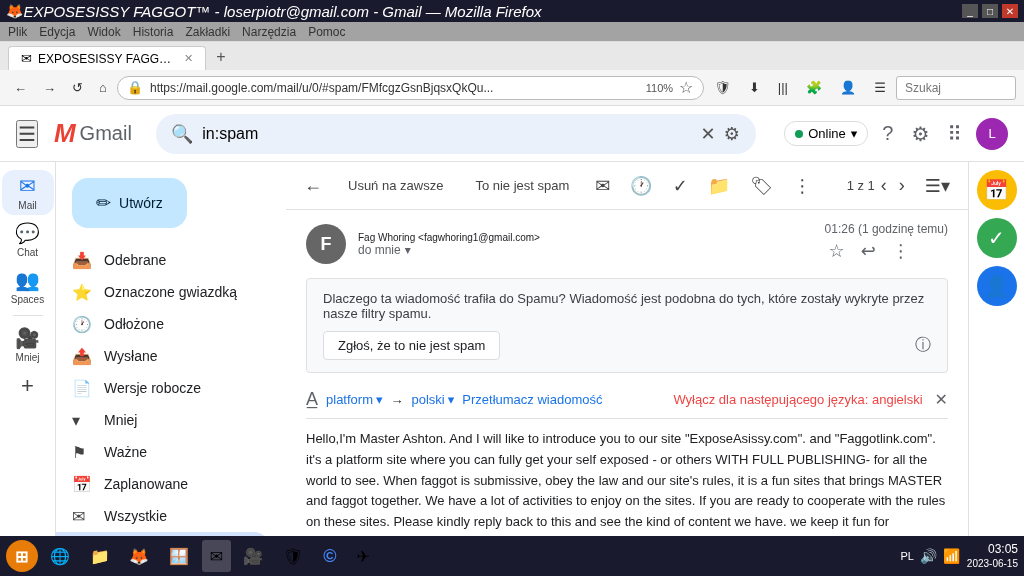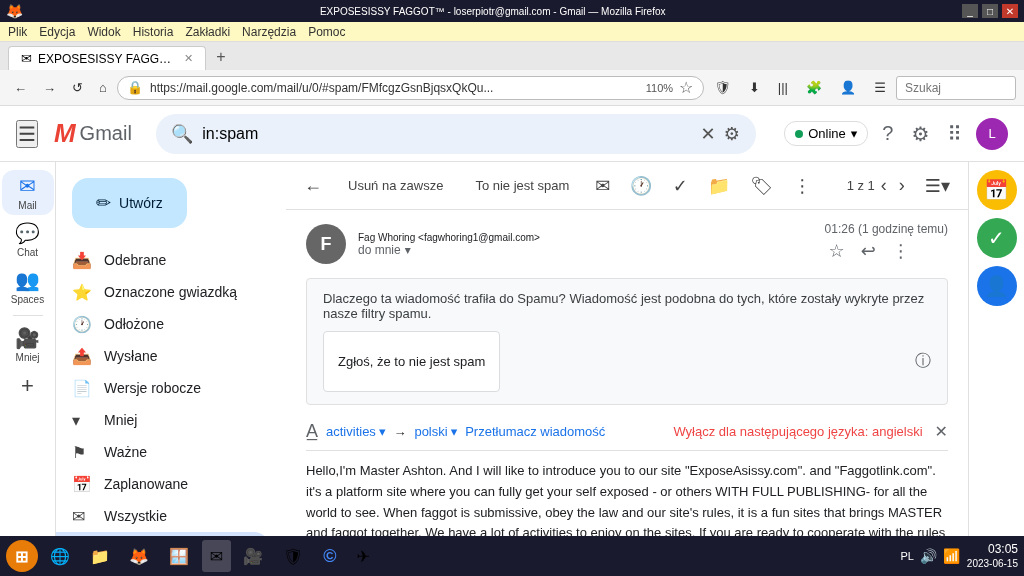--- a/index.html
+++ b/index.html
@@ -9,21 +9,21 @@
     .titlebar {
       background: #1a1a2e;
       height: 22px;
       display: flex;
       align-items: center;
       justify-content: space-between;
       padding: 0 6px;
       color: #fff;
       font-size: 11px;
     }
-    .titlebar-title { flex: 1; text-align: center; font-size: 10px; }
+    .titlebar-title { flex: 1; font-size: 15px; font-style: italic; }
     .titlebar-controls { display: flex; gap: 4px; }
     .titlebar-btn { width: 16px; height: 14px; display: flex; align-items: center; justify-content: center; font-size: 10px; background: #555; border: none; color: #fff; cursor: pointer; }
     .titlebar-btn.close { background: #c0392b; }
 
     
     .navbar {
       background: #f5f5f5;
       height: 36px;
       display: flex;
       align-items: center;
@@ -53,21 +53,21 @@
       border-radius: 3px;
       padding: 0 8px;
       font-size: 12px;
       width: 120px;
       background: #fff;
     }
     .nav-icons { display: flex; gap: 6px; align-items: center; }
 
     
     .menubar {
-      background: #fef9c3;
+      background: #a3a3a3;
       height: 20px;
       display: flex;
       align-items: center;
       padding: 0 8px;
       gap: 12px;
       border-bottom: 1px solid #ddd;
       font-size: 12px;
       color: #333;
     }
     .menu-item { cursor: pointer; }
@@ -341,21 +341,21 @@
       margin: 8px 0;
       font-size: 13px;
       color: #3c4043;
     }
     .spam-notice-text { margin-bottom: 10px; }
     .spam-notice-text strong { font-weight: 400; }
     .report-btn {
       border: 1px solid #dadce0;
       background: #fff;
       border-radius: 4px;
-      padding: 22px 14px;
+      padding: 6px 14px;
       font-size: 13px;
       cursor: pointer;
       color: #202124;
       display: inline-flex;
       align-items: center;
       gap: 6px;
     }
     .info-icon { font-size: 16px; color: #5f6368; }
 
     
@@ -648,21 +648,21 @@
               <button class="report-btn">
                 <span>Zgłoś, że to nie jest spam</span>
               </button>
               <span class="info-icon">ⓘ</span>
             </div>
           </div>
 
           <div class="translation-bar">
             <span class="translate-icon">A̲</span>
             <button class="lang-select">
-              <span>activities</span>
+              <span>platform</span>
               <span>▾</span>
             </button>
             <span>→</span>
             <button class="lang-select">
               <span>polski</span>
               <span>▾</span>
             </button>
             <a class="translate-link">Przetłumacz wiadomość</a>
             <a class="disable-link" style="margin-left:auto;">Wyłącz dla następującego języka: angielski</a>
             <span class="disable-x">✕</span>

